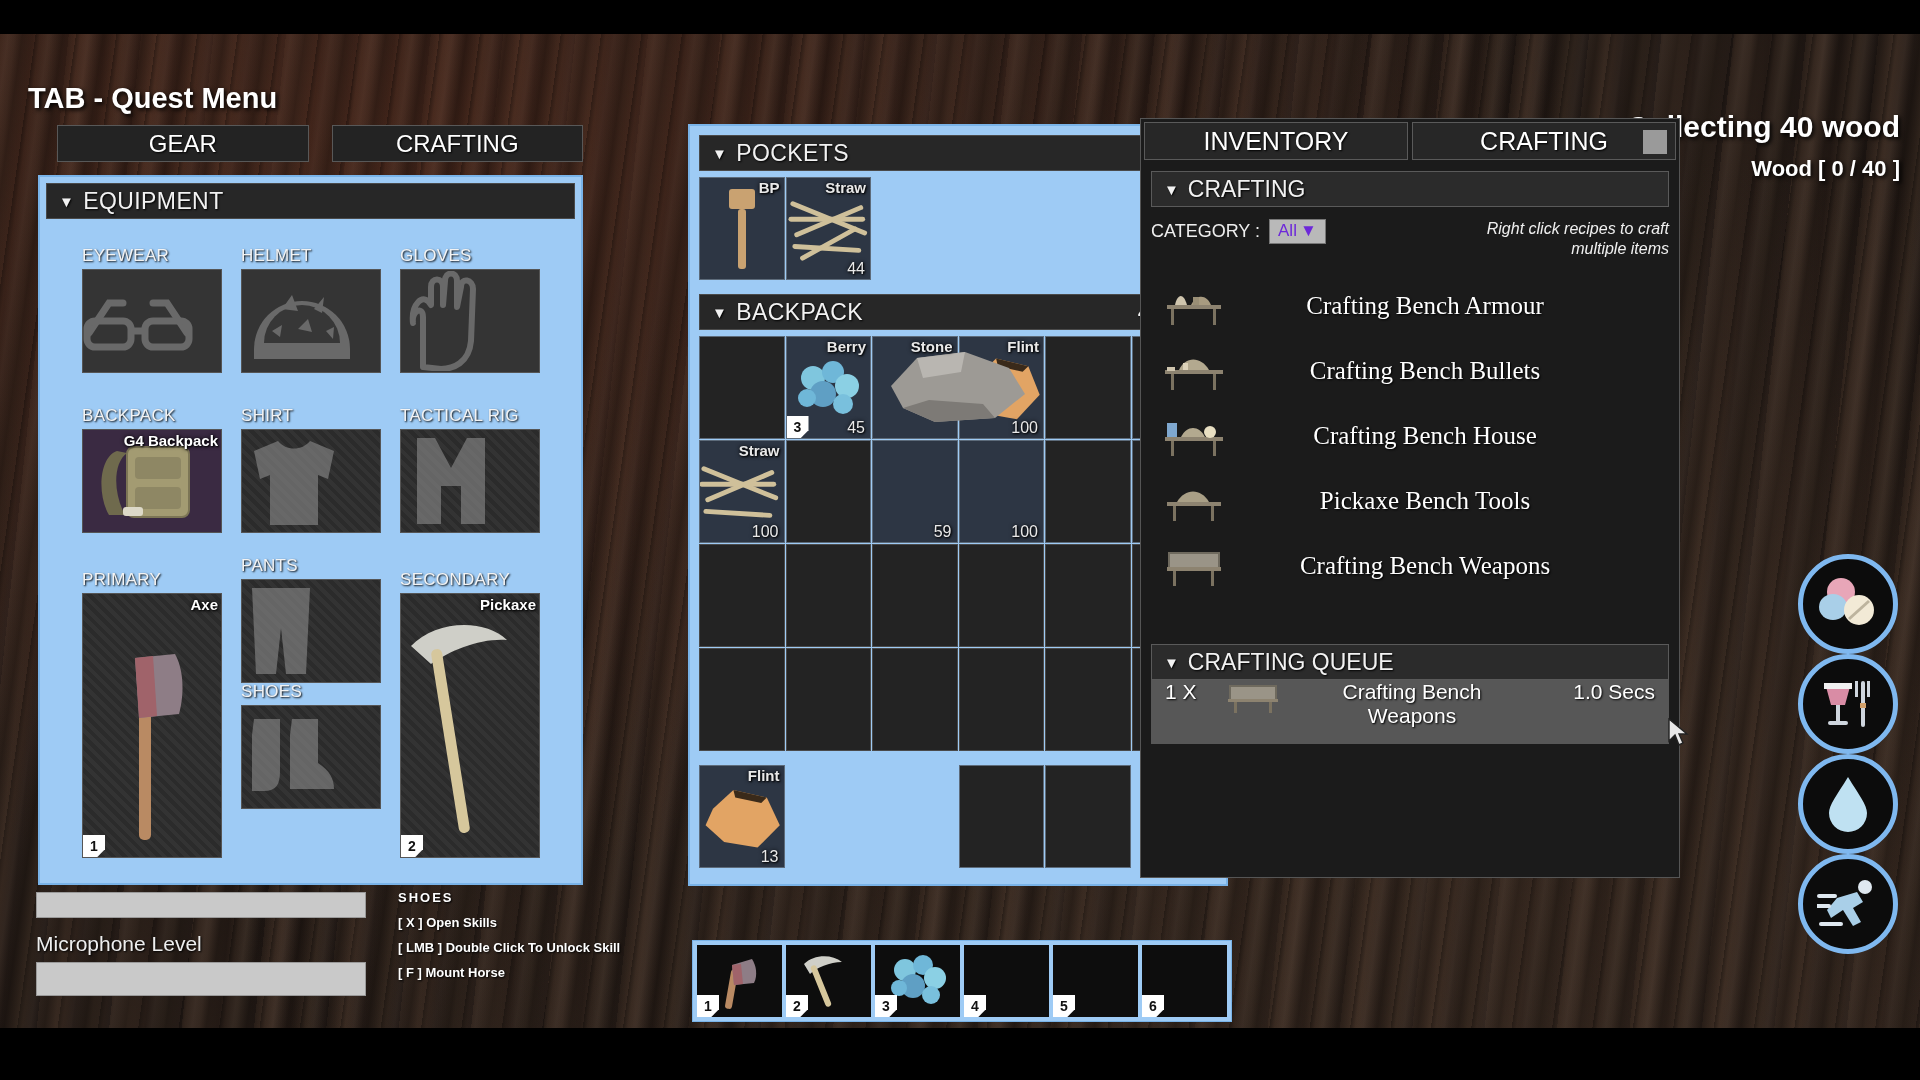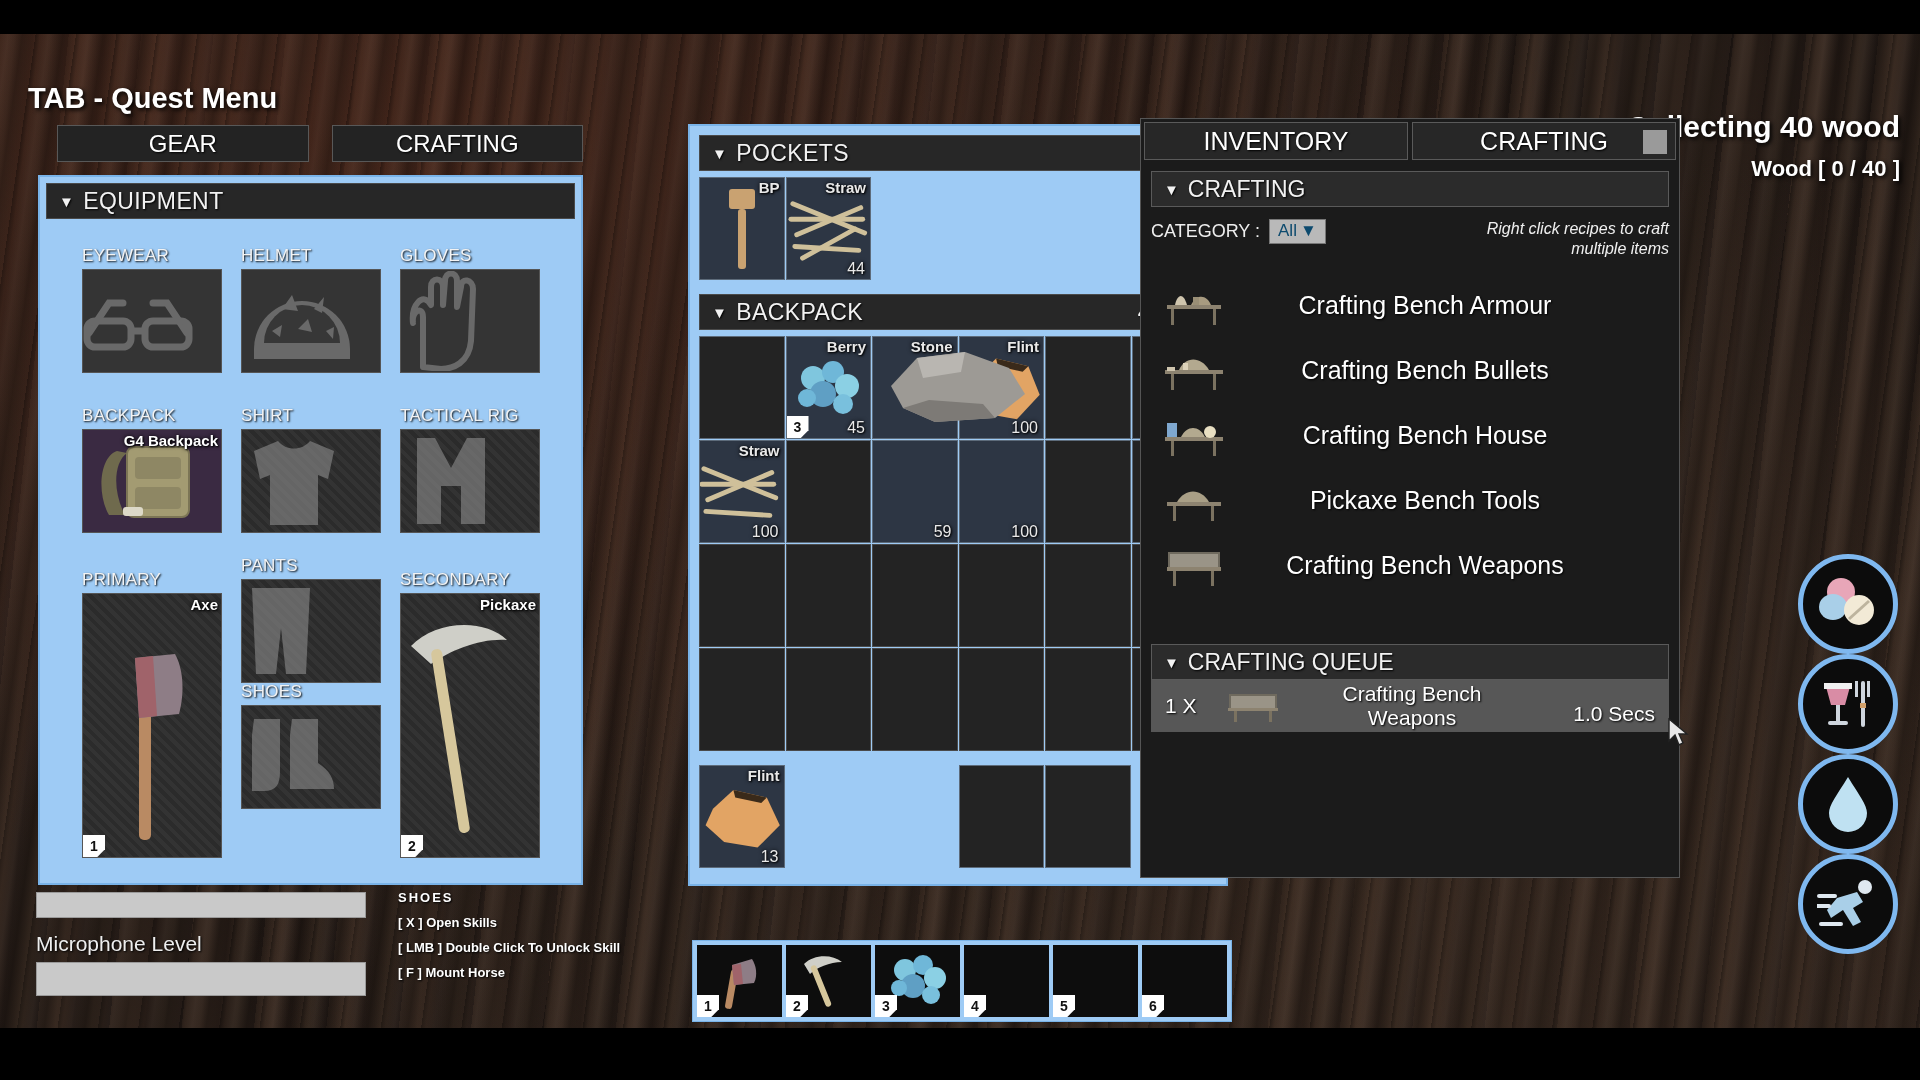--- a/index.html
+++ b/index.html
@@ -134,43 +134,43 @@
   #craft-inner { padding:8px 10px; }
   .subhdr {
     background:#2b2b2b; border:1px solid #5a5a5a; color:#f2f2f2; height:36px;
     display:flex; align-items:center; padding:0 12px; font-size:23px;
     text-shadow:1px 1px 2px #000;
   }
   .subhdr .caret { margin-right:9px; font-size:15px; }
   #cat-row { display:flex; align-items:flex-start; justify-content:space-between; margin-top:12px; }
   #cat-left { display:flex; align-items:center; gap:9px; color:#eee; font-size:18px; }
   #cat-select {
-    background:#b9b9b9; color:#0c4a6e; border:1px solid #777; font-size:17px;
+    background:#b9b9b9; color:#6d28d9; border:1px solid #777; font-size:17px;
     padding:1px 8px 2px 8px; display:flex; align-items:center; gap:3px;
   }
   #cat-hint {
     color:#f0f0f0; font-size:16px; font-style:italic; text-align:right; line-height:1.25;
     max-width:240px;
   }
   #recipe-list { margin-top:14px; }
-  .recipe { display:flex; align-items:center; height:65px; padding:0 4px; }
+  .recipe { display:flex; align-items:center; height:65px; padding:0 4px;font-family:Liberation Serif, serif; }
   .recipe .ricon { width:78px; flex:0 0 78px; display:flex; align-items:center; justify-content:center; }
   .recipe .rname {
     flex:1; text-align:center; color:#fff; font-size:25px; text-shadow:1px 1px 2px #000;
     padding-right:48px;
   }
   #queue-wrap { position:absolute; left:10px; right:10px; top:525px; }
   .qrow {
-    display:flex; align-items:center; height:52px; background:#575757;
+    display:flex; align-items:flex-start; height:64px; background:#575757;
     color:#fff; font-size:21px; padding:0 14px; text-shadow:1px 1px 2px #000;
   }
   .qrow .qx { width:52px; }
   .qrow .qicon { width:72px; display:flex; align-items:center; justify-content:center; }
   .qrow .qname { flex:1; text-align:center; padding-left:10px; }
-  .qrow .qtime { width:130px; text-align:right;margin-top:16px; }
+  .qrow .qtime { width:130px; text-align:right; }
 
   
   #quest-hud { position:absolute; right:20px; top:72px; text-align:right; z-index:25;margin-top:38px; }
   #quest-obj { color:#fff; font-size:30px; font-weight:bold; text-shadow:2px 2px 4px #000; }
   #quest-sub { color:#fff; font-size:22px; font-weight:bold; text-shadow:2px 2px 4px #000; margin-top:12px; }
 
   
   #status-icons { position:absolute; right:26px; top:558px; z-index:25; }
   .sicon {
     width:92px; height:92px; border-radius:50%;

